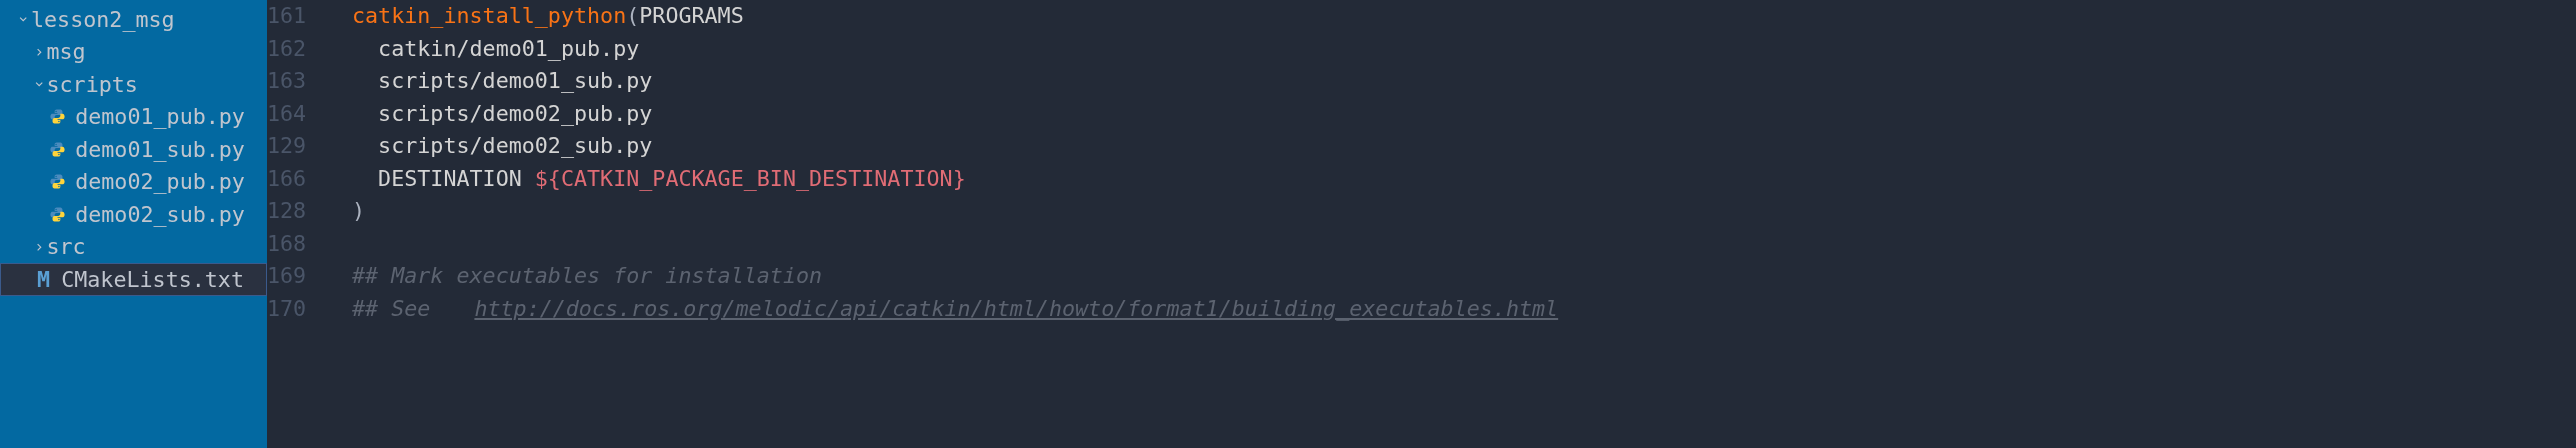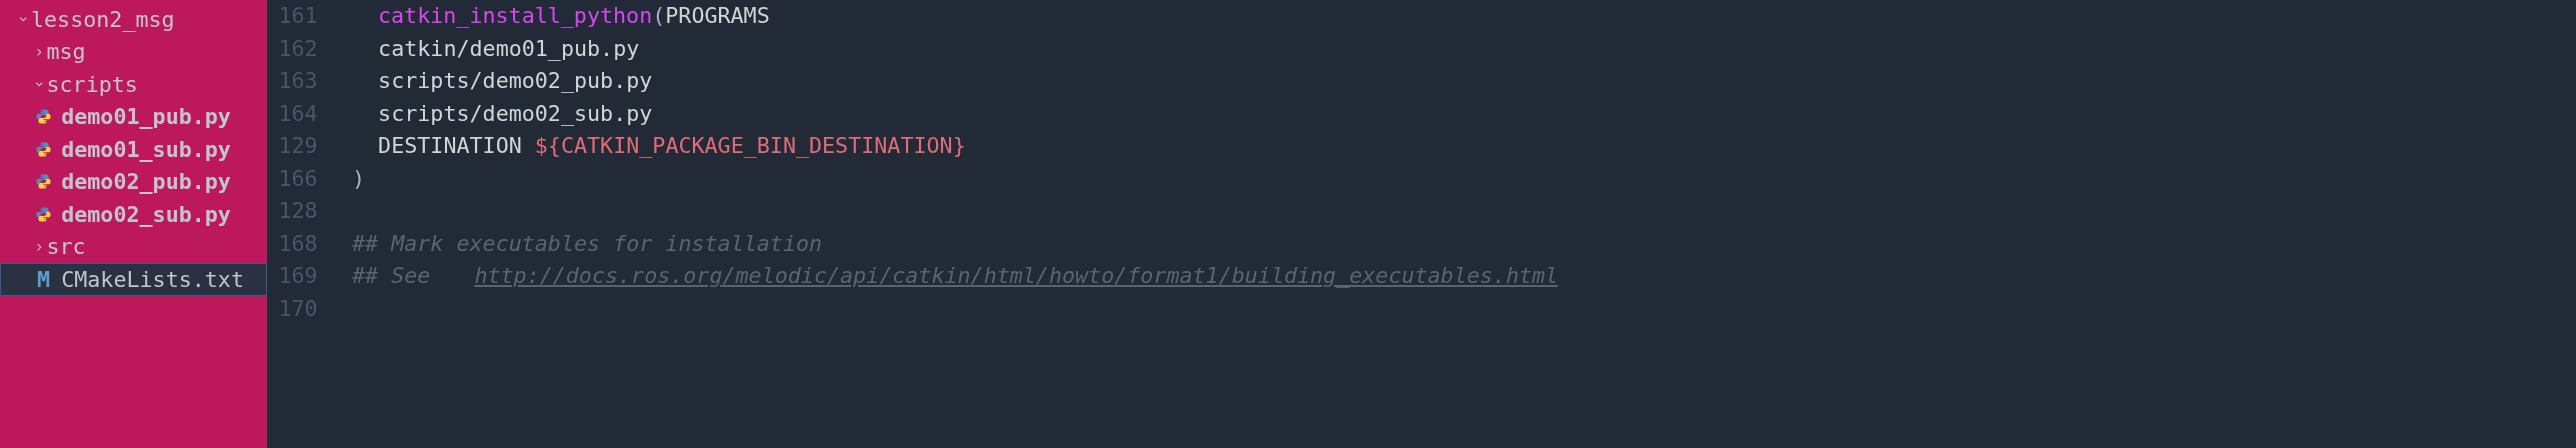--- a/index.html
+++ b/index.html
@@ -8,21 +8,21 @@
       color: #d4d4d4;
       font-family: 'Consolas', 'Monaco', monospace;
       font-size: 21.7px;
       display: flex;
       width: 2576px;
       height: 449px;
       overflow: hidden;
     }
     .sidebar {
       width: 267px;
-      background: #be185d;
+      background: #0369a1;
       padding-top: 3.1px;
       flex-shrink: 0;
     }
     .tree-item {
       display: flex;
       align-items: center;
       height: 32.5px;
       padding-left: 15.5px;
       color: #c0c5ce;
       cursor: pointer;
@@ -39,45 +39,45 @@
       color: #c0c5ce;
     }
     .tree-item .icon {
       width: 23px;
       display: inline-flex;
       align-items: center;
       justify-content: center;
       margin-right: 6.2px;
     }
     .tree-item.indent-1 { padding-left: 31px; }
-    .tree-item.indent-2 { padding-left: 32px; font-weight: bold; }
+    .tree-item.indent-2 { padding-left: 46px; }
     .python-icon { color: #4b8bbe; }
     .cmake-icon { color: #5a9fd4; font-weight: bold; }
     .editor {
       flex: 1;
       display: flex;
       background: #232a37;
     }
     .gutter {
       width: 85px;
-      text-align: center;
+      text-align: left;
       padding-right: 23px;
       color: #4a5568;
       flex-shrink: 0;
     }
     .code {
       flex: 1;
       color: #d4d4d4;
     }
     .line {
       height: 32.5px;
       line-height: 32.5px;
       white-space: pre;
     }
-    .keyword { color: #d946ef; margin-left: 26px; }
+    .keyword { color: #f97316; }
     .variable { color: #e06c75; }
     .comment { color: #5c6370; font-style: italic; }
     .paren { color: #abb2bf; }
     .link { text-decoration: underline; margin-left: 31px; }
   </style>
 </head>
 <body>
 
 <div class="sidebar">
   <div class="tree-item">
@@ -163,20 +163,21 @@
     <div class="line">129</div>
     <div class="line">166</div>
     <div class="line">128</div>
     <div class="line">168</div>
     <div class="line">169</div>
     <div class="line">170</div>
   </div>
   <div class="code">
     <div class="line"><span class="keyword">catkin_install_python</span><span class="paren">(</span><span>PROGRAMS</span></div>
     <div class="line">  catkin/demo01_pub.py</div>
+    <div class="line">  scripts/demo01_sub.py</div>
     <div class="line">  scripts/demo02_pub.py</div>
     <div class="line">  scripts/demo02_sub.py</div>
     <div class="line"><span>  DESTINATION </span><span class="variable">${CATKIN_PACKAGE_BIN_DESTINATION}</span></div>
     <div class="line paren">)</div>
     <div class="line"></div>
     <div class="line comment">## Mark executables for installation</div>
     <div class="line comment"><span>## See </span><span class="link">http://docs.ros.org/melodic/api/catkin/html/howto/format1/building_executables.html</span></div>
   </div>
 </div>
 

